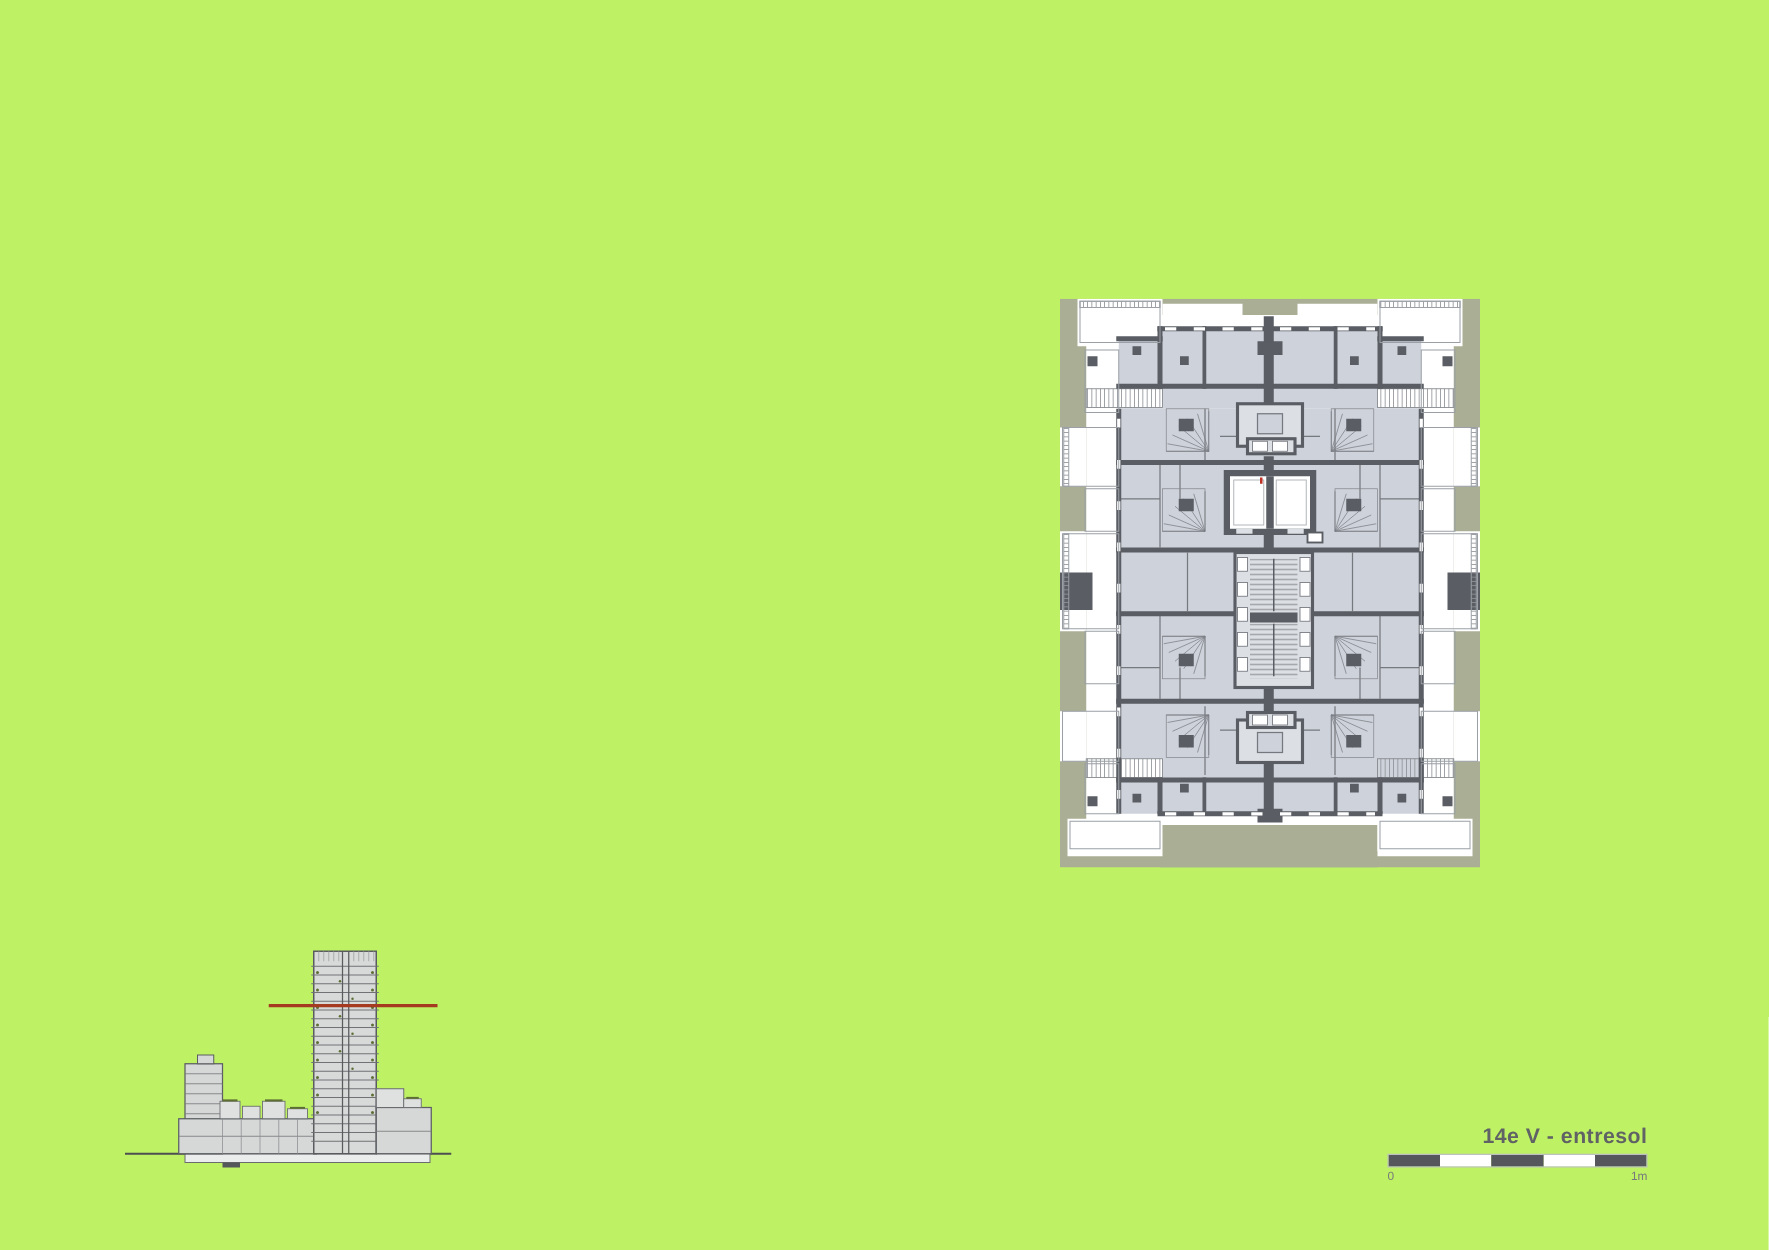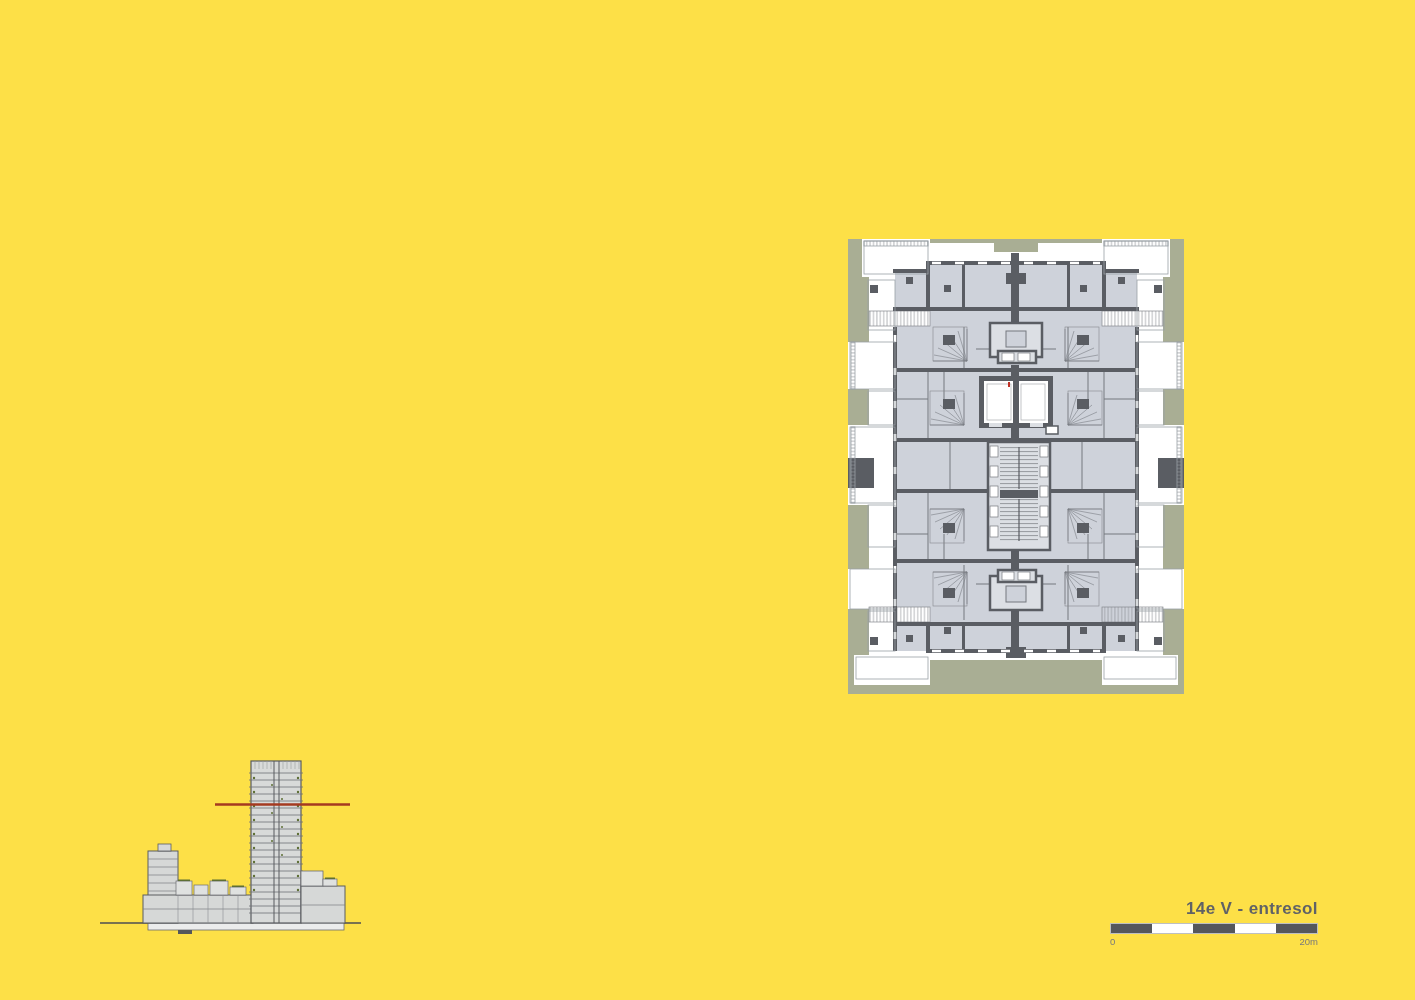--- a/index.html
+++ b/index.html
@@ -1,16 +1,16 @@
 <!DOCTYPE html>
 <html><head>
 <meta charset="utf-8">
 <style>
   html,body{margin:0;padding:0;background:#ffffff;}
-  .sheet{position:relative;width:1415px;height:1000px;background:#fde047;overflow:hidden;
+  .sheet{position:relative;width:1415px;height:1000px;background:#bef264;overflow:hidden;
          font-family:"Liberation Sans",sans-serif;}
   .plan-svg{position:absolute;left:848px;top:239px;}
   .elev-svg{position:absolute;left:98px;top:753px;}
   .titleblock{position:absolute;right:97px;top:899px;width:208px;text-align:right;}
   .dwg-title{font-size:17px;font-weight:bold;color:#606266;letter-spacing:.4px;white-space:nowrap;}
   .scalebar{margin-top:4px;height:9px;border:1px solid #bdbfc1;display:flex;}
   .scalebar span{flex:1;}
   .seg-d{background:#55575c;}
   .seg-w{background:#ffffff;}
   .scalelabels{display:flex;justify-content:space-between;font-size:9.5px;color:#77797c;margin-top:2px;}
@@ -384,17 +384,17 @@
     <div class="dwg-title">14e V - entresol</div>
     <div class="scalebar">
       <span class="seg-d"></span>
       <span class="seg-w"></span>
       <span class="seg-d"></span>
       <span class="seg-w"></span>
       <span class="seg-d"></span>
     </div>
     <div class="scalelabels">
       <span>0</span>
-      <span>20m</span>
+      <span>1m</span>
     </div>
   </div>
 
 </div>
 
 </body></html>

